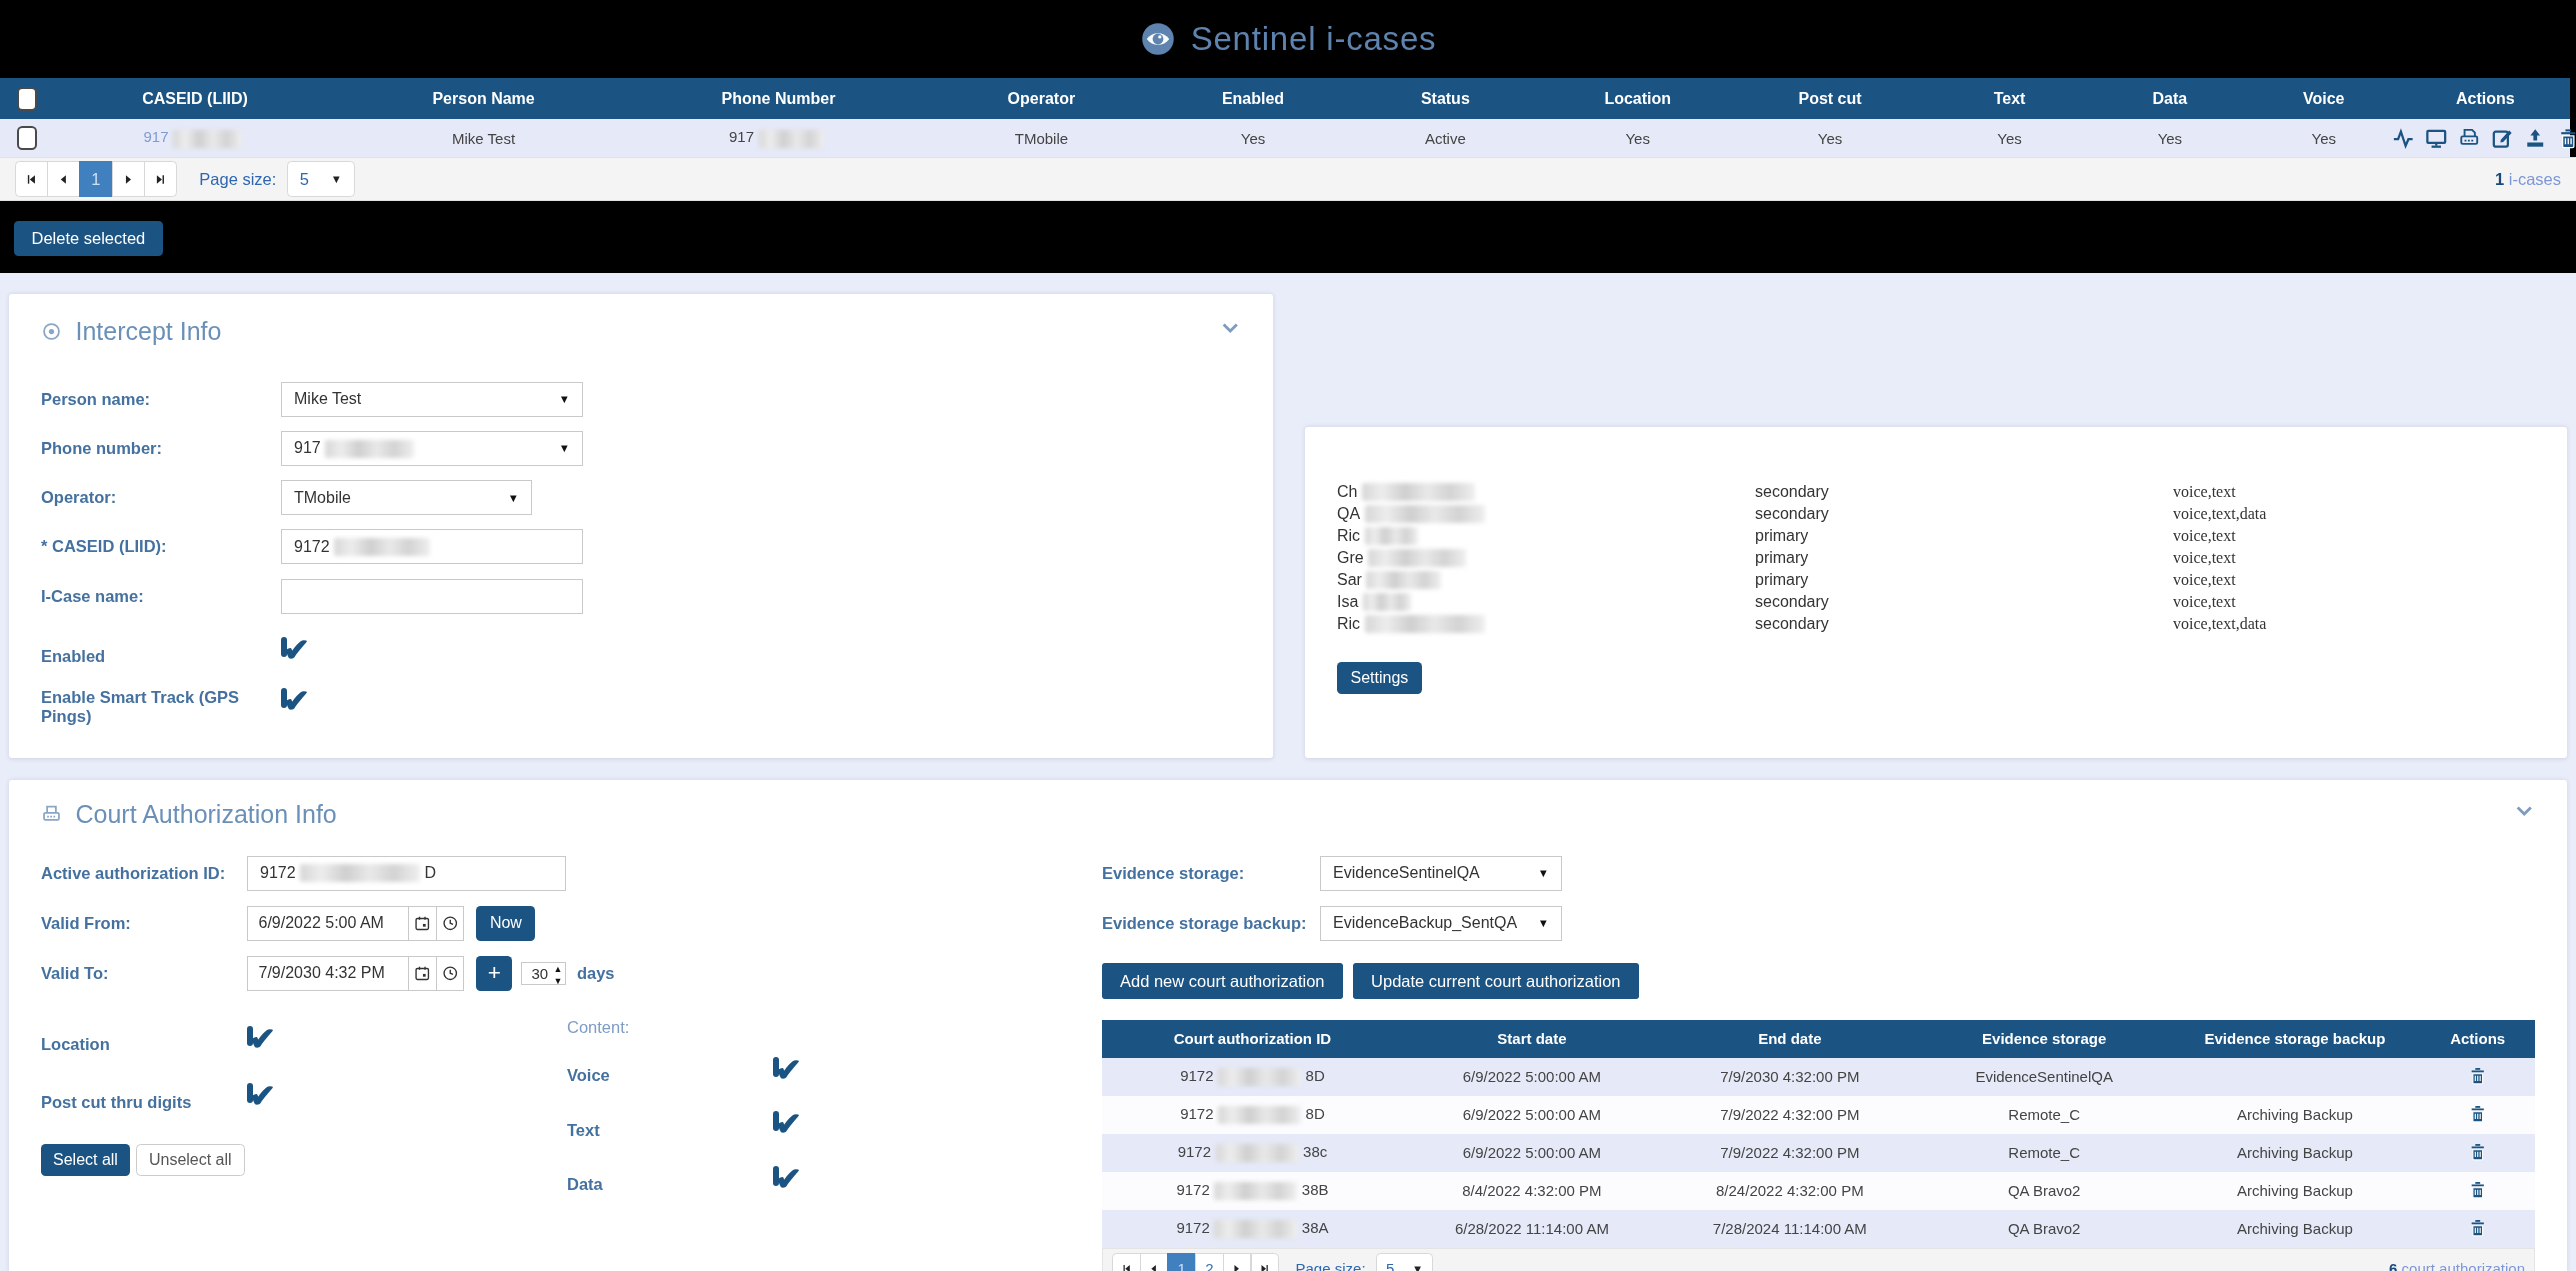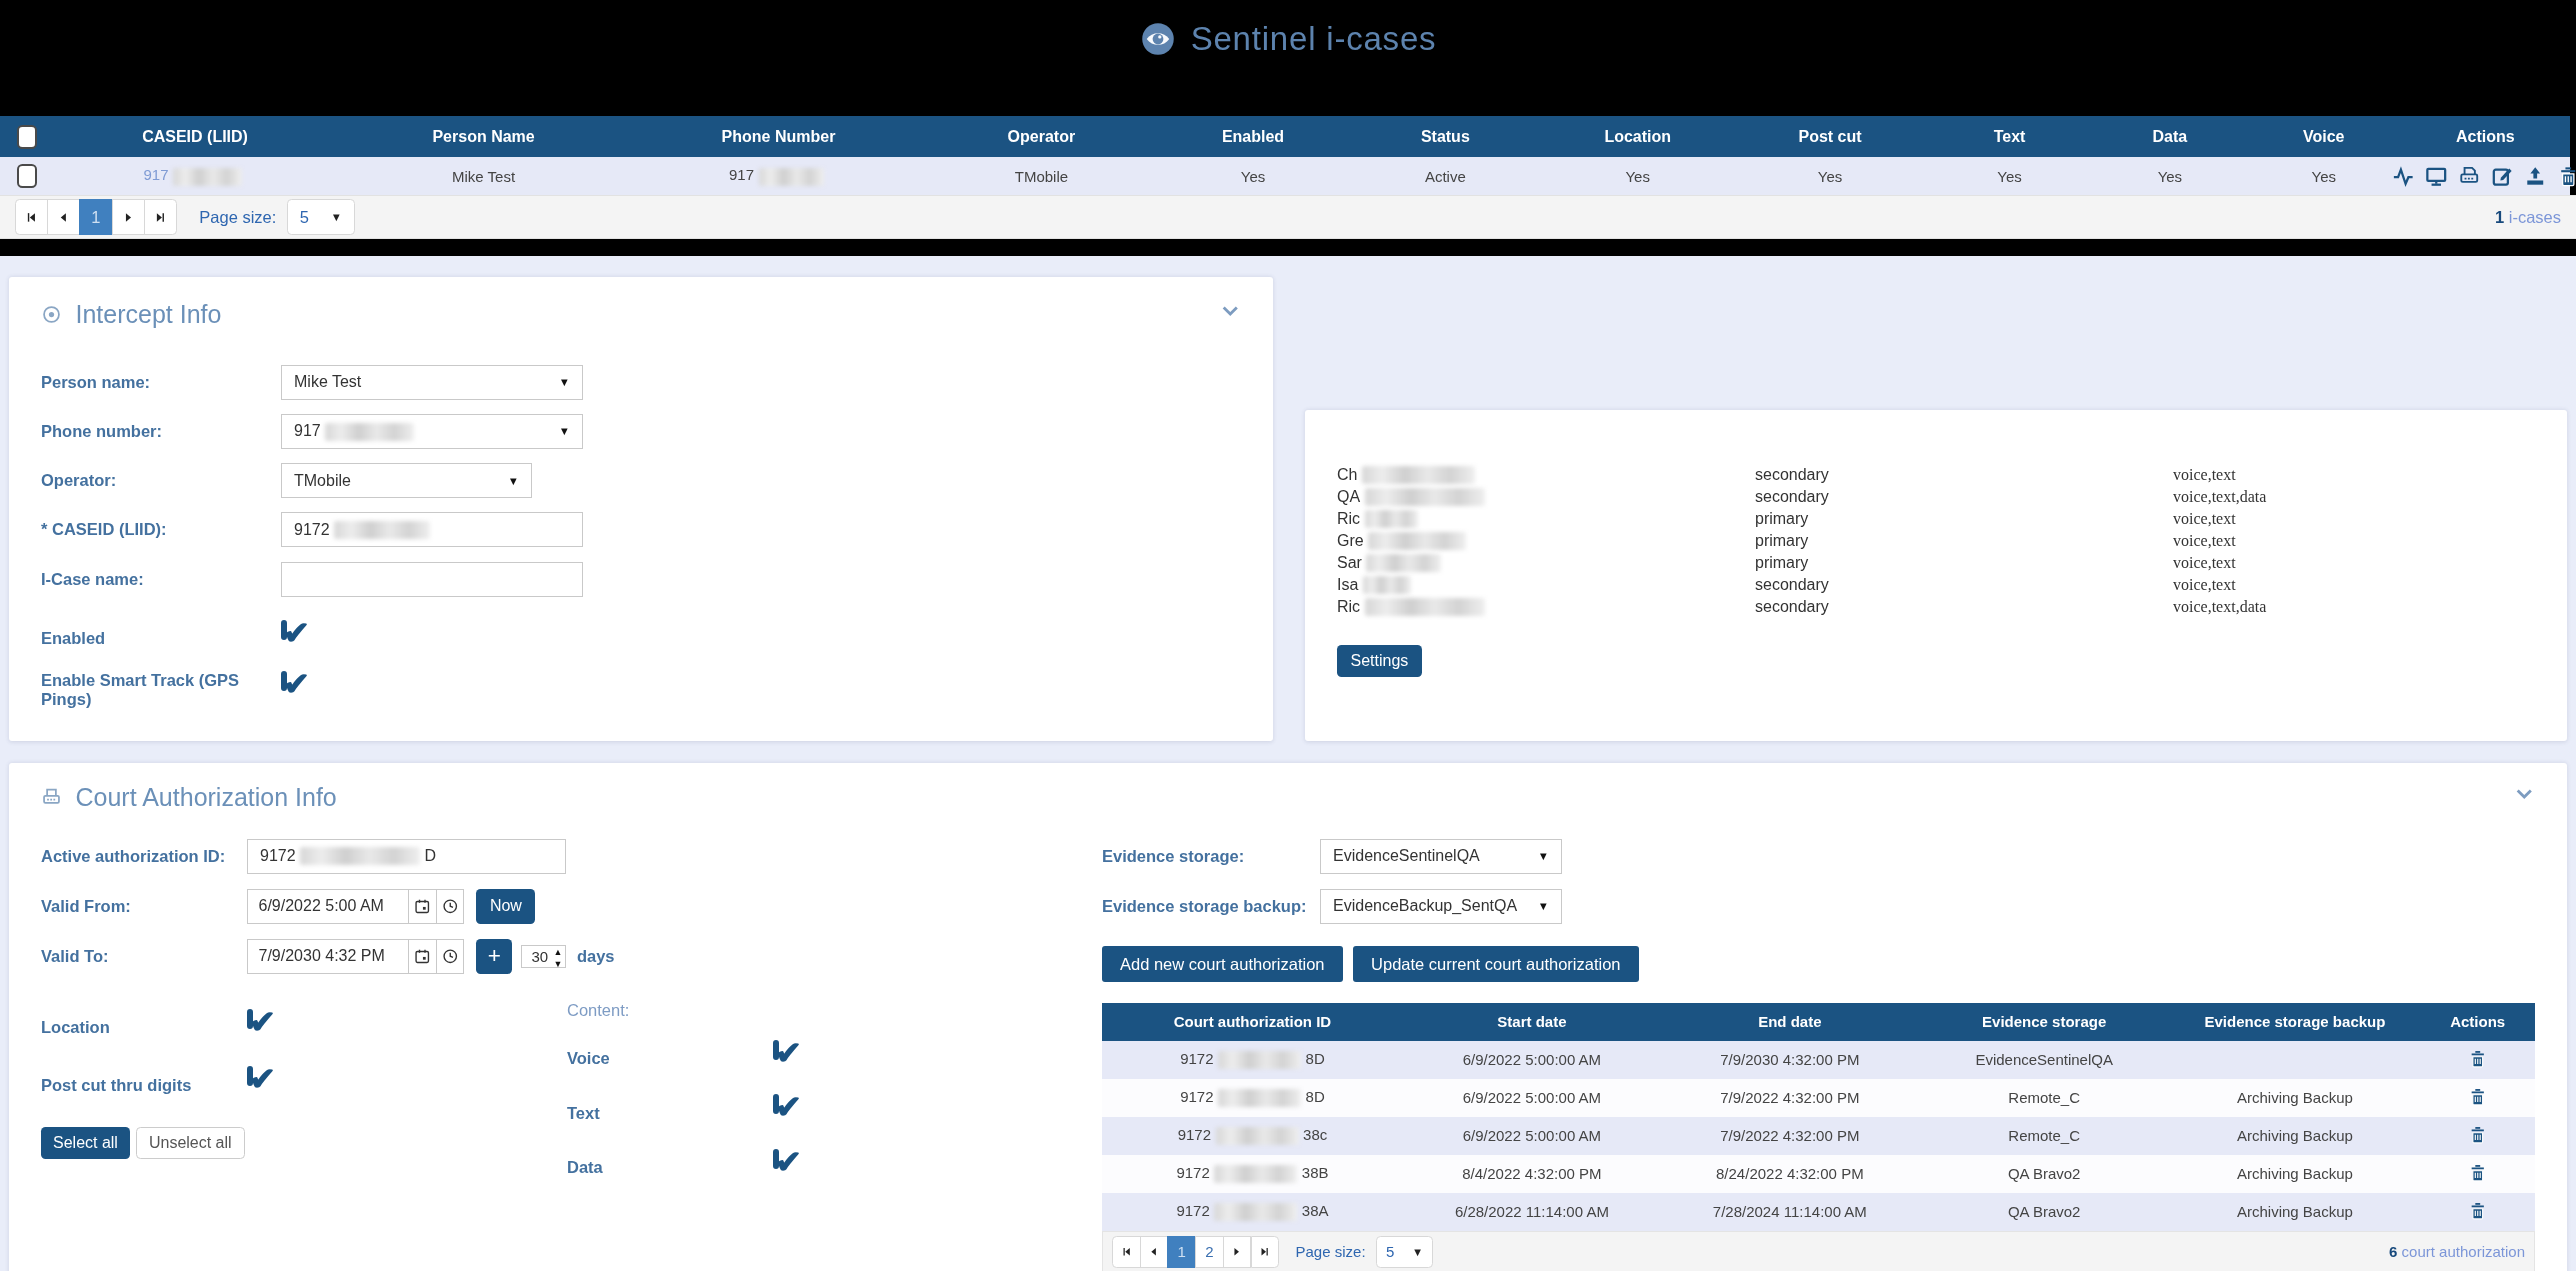--- a/index.html
+++ b/index.html
@@ -10,21 +10,21 @@
     background:#e9edf9;
     color:#333;
     position:relative;
     overflow:hidden;
   }
   
   .top-area { background:#000000; padding-bottom:17px; }
   .title-bar { height:78px; display:flex; align-items:center; justify-content:center; gap:15px; }
   .title-bar h1 { font-size:33px; font-weight:400; color:#5d83ae; margin:0; letter-spacing:0.8px; }
 
-  table.icases { width:2570px; border-collapse:collapse; table-layout:fixed;margin-top:38px; }
+  table.icases { width:2570px; border-collapse:collapse; table-layout:fixed; }
   table.icases thead th {
     background:#1b5382; color:#fff; font-size:16px; font-weight:bold;
     height:41px; text-align:center; padding:0 3px;
   }
   table.icases tbody td {
     background:#e6e9f7; height:38px; text-align:center; font-size:15px; color:#444; padding:0 3px;
   }
   .col-chk { width:54px; }
   .plaincb {
     width:19.5px; height:24px; border:2.3px solid #4a4a4a; border-radius:5.3px; background:#fff;
@@ -292,20 +292,23 @@
     <span class="ps-label">Page size:</span>
     <div class="ps-select">
       <span>5</span>
         <span class="arr">▼</span>
     </div>
     <div class="count-right">
       <b>1</b> <span class="lbl">i-cases</span>
     </div>
   </div>
 
+  <div class="delete-row">
+    <button class="btn-primary">Delete selected</button>
+  </div>
 </div>
 
 <div class="panels-row">
 
   <div class="panel panel-intercept">
     <div class="panel-head">
       <span style="display:inline-flex;">
         <svg width="21" height="21" viewBox="0 0 24 24" fill="none" stroke="#8aa6c4" stroke-width="2">
             <circle cx="12" cy="12" r="8.5"></circle>
             <circle cx="12" cy="12" r="3" fill="#8aa6c4" stroke="none"></circle>

